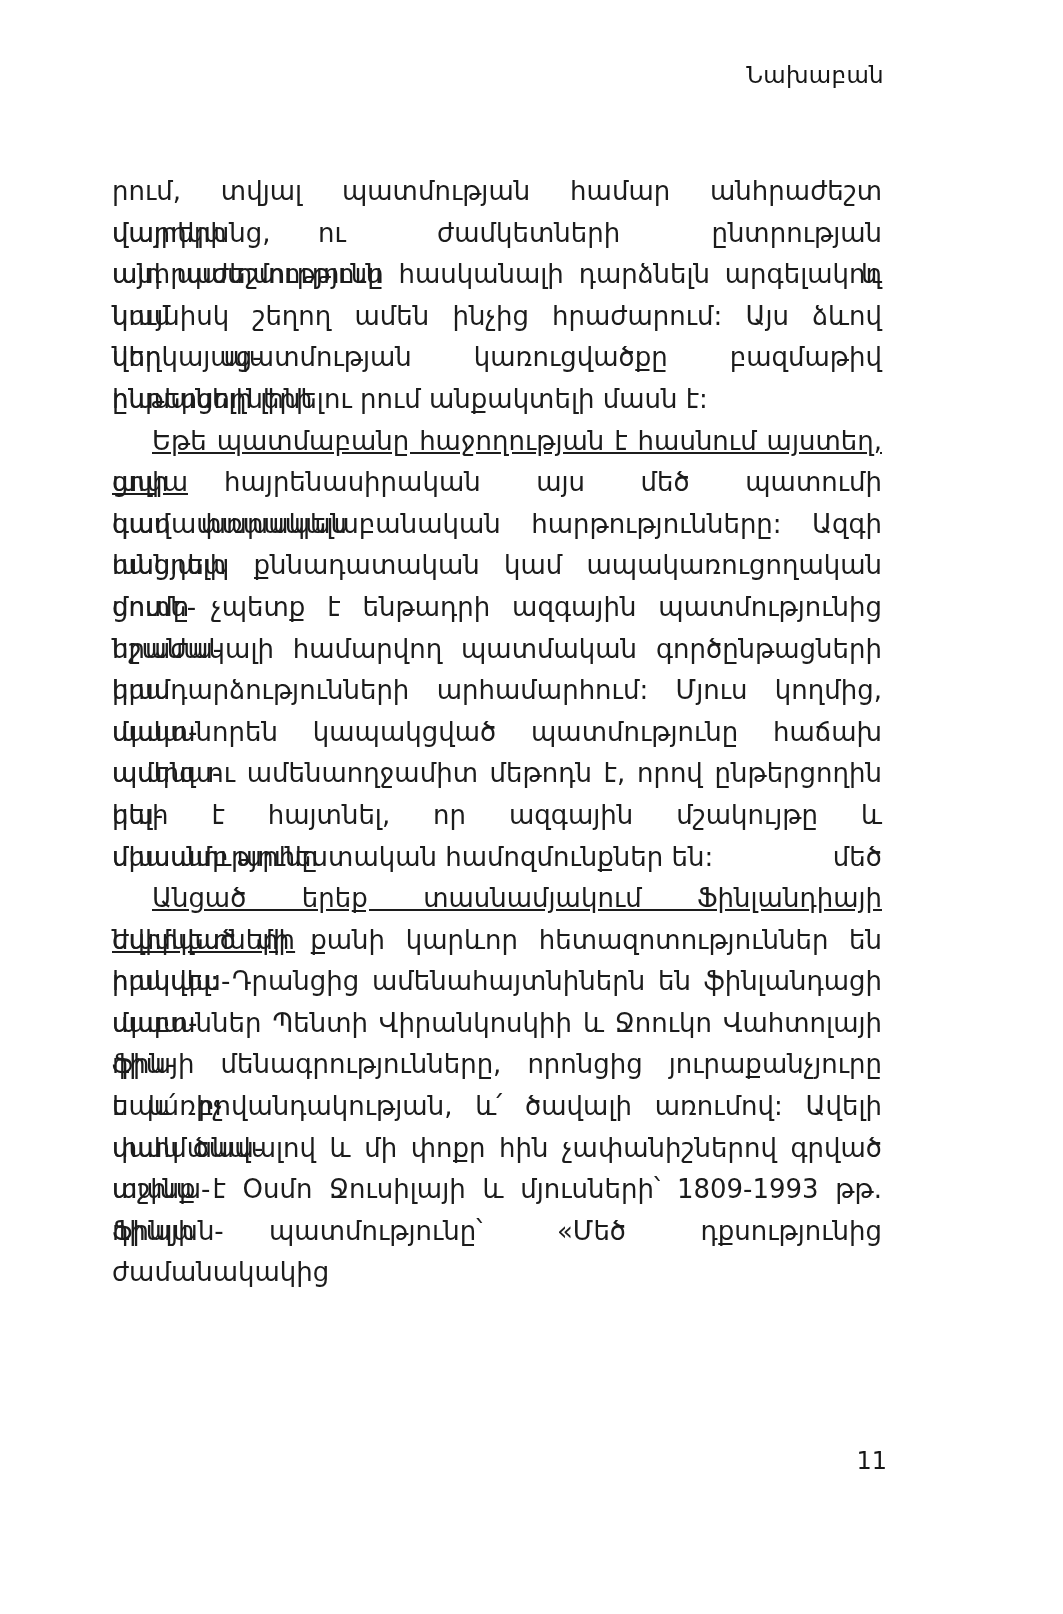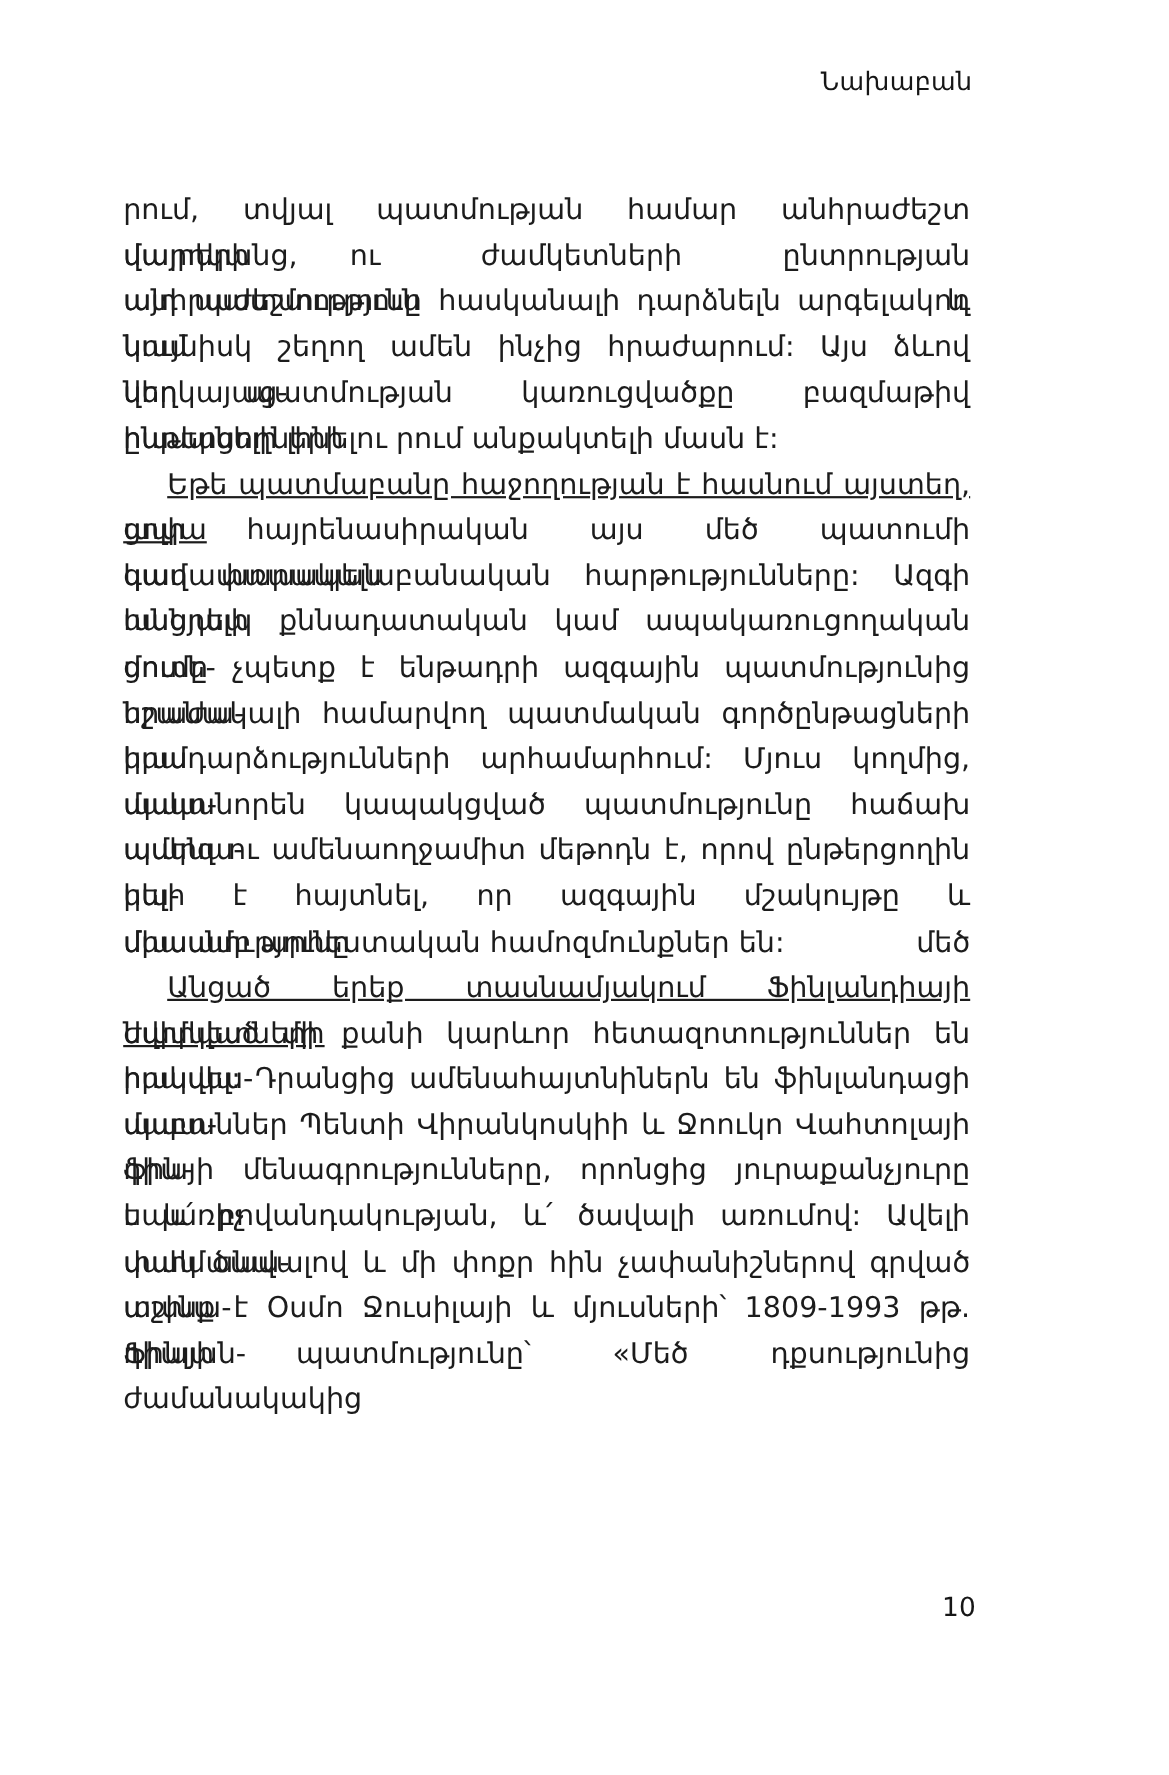--- a/index.html
+++ b/index.html
@@ -81,14 +81,14 @@
       <div class="line">նվիրված մի քանի կարևոր հետազոտություններ են հրապա-</div>
       <div class="line">րակվել: Դրանցից ամենահայտնիներն են ֆինլանդացի պատ-</div>
       <div class="line">մաբաններ Պենտի Վիրանկոսկիի և Ջոուկո Վահտոլայի ֆին-</div>
       <div class="line">դիայի մենագրությունները, որոնցից յուրաքանչյուրը սպառիչ</div>
       <div class="line">է և՛ բովանդակության, և՛ ծավալի առումով: Ավելի սահմանա-</div>
       <div class="line">փակ ծավալով և մի փոքր հին չափանիշներով գրված աշխա-</div>
       <div class="line">տանք է Օսմո Ջուսիլայի և մյուսների՝ 1809-1993 թթ. Ֆինլան-</div>
       <div class="line">դիայի պատմությունը՝ «Մեծ դքսությունից ժամանակակից</div>
     </div>
 
-  <div class="folio">10</div>
+  <div class="folio">11</div>
 </div>
 
 </body></html>

